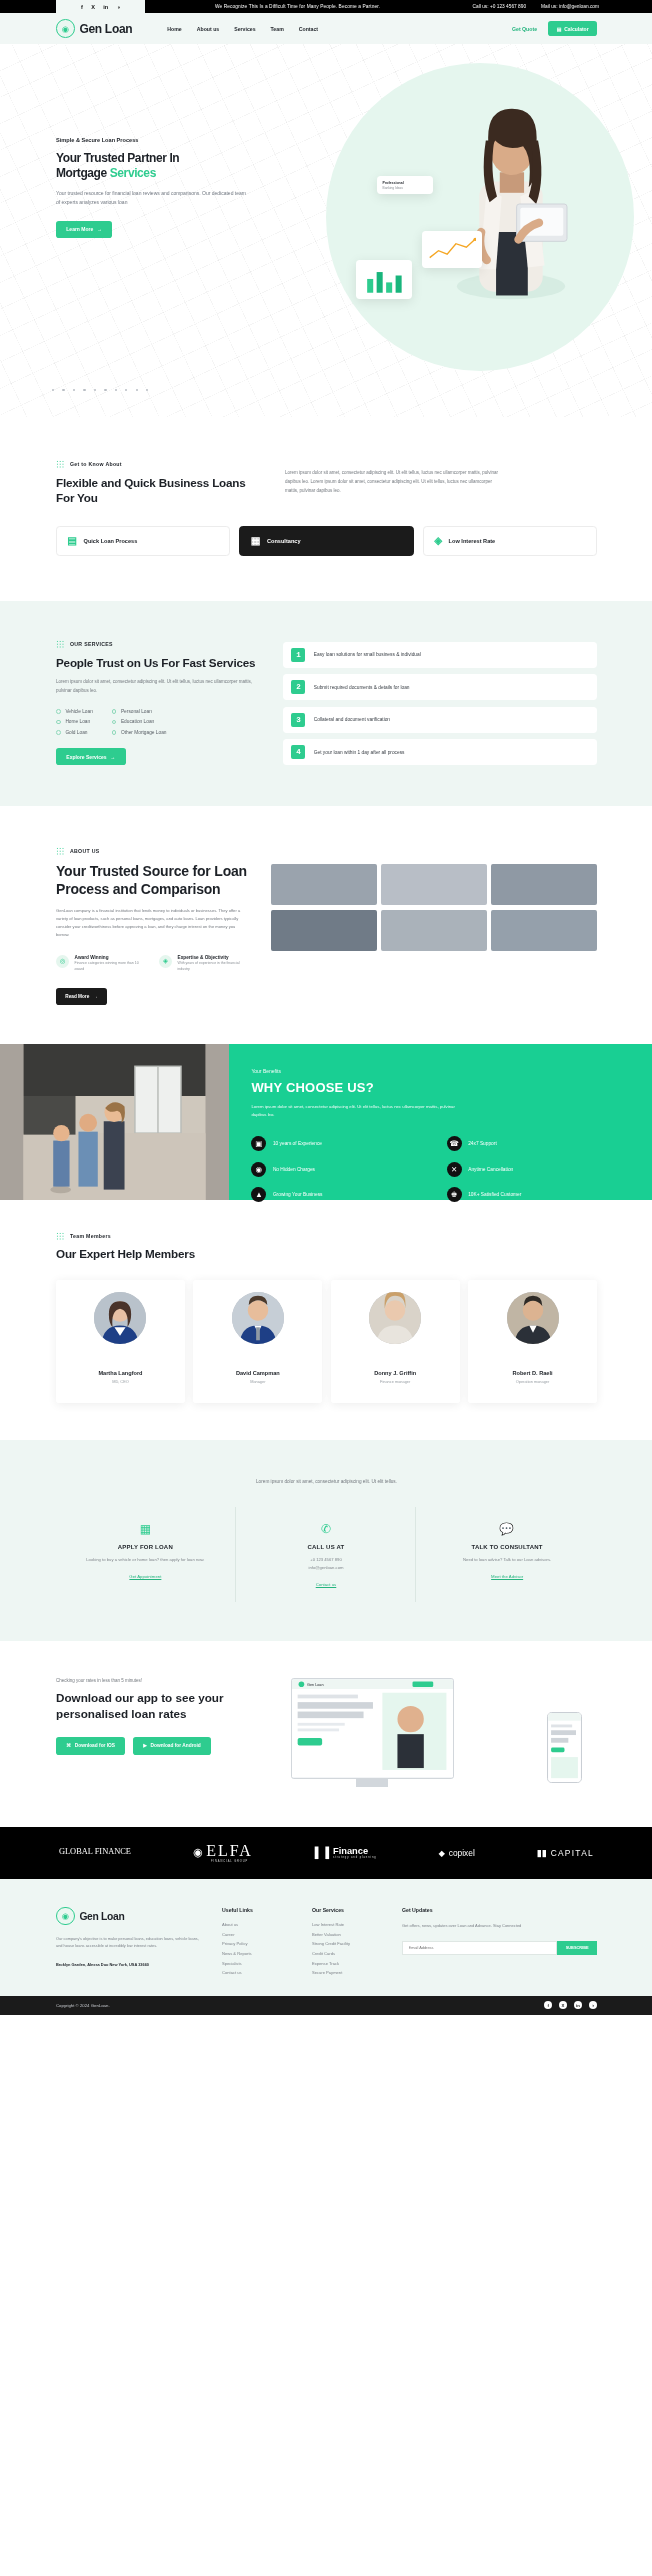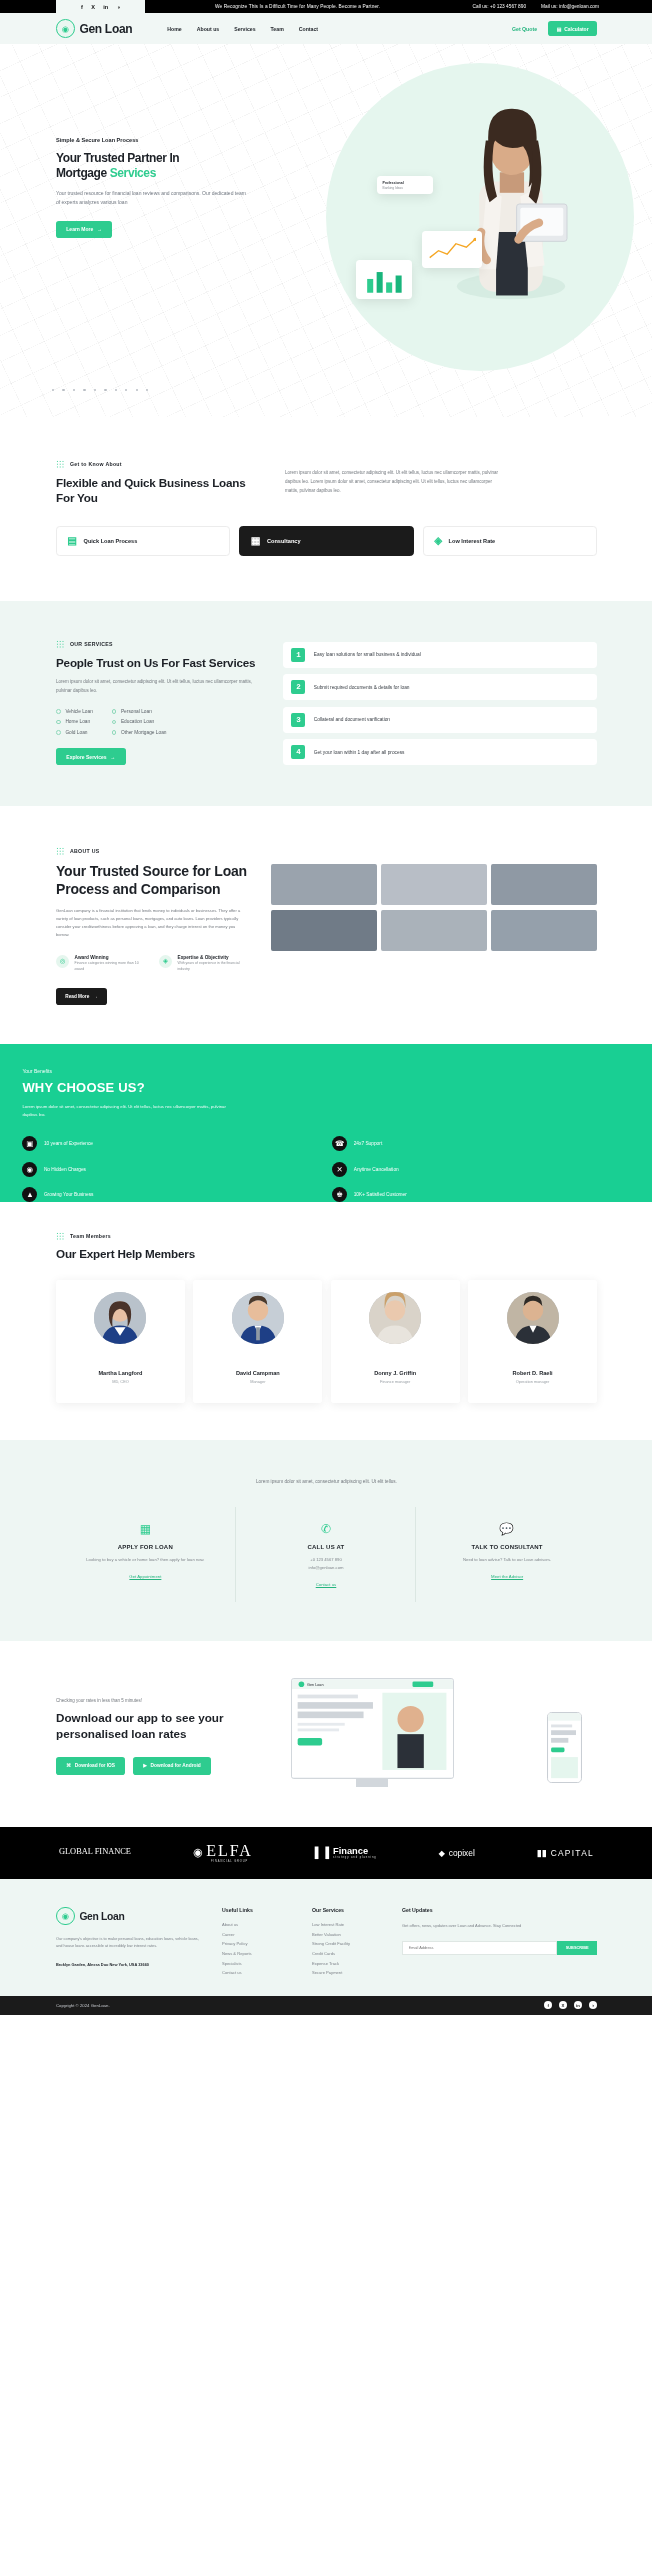--- a/index.html
+++ b/index.html
@@ -145,21 +145,21 @@
   .badge-t { font-size: 4.7px; font-weight: 700; color: #1d2127; }
   .badge-d { font-size: 3.5px; color: #8a8f95; line-height: 1.7; margin-top: 1.9px; }
   .btn-dark {
     display: inline-flex; align-items: center; gap: 3.7px; background: #1b1b1b; color: #fff;
     font-size: 4.7px; font-weight: 700; padding: 5.6px 9.3px; border-radius: 2.8px; border: none; margin-top: 15px;
   }
   .au-right { flex: 1; display: grid; grid-template-columns: repeat(3, 1fr); gap: 4.7px; align-content: start; padding-top: 17px; }
   .ph { border-radius: 1.9px; background: #c9ccd1; }
 
   
-  .why { display: flex; margin-top: 39px; height: 156px; flex-direction: column; }
+  .why { display: flex; margin-top: 39px; height: 156px; }
   .why-img { width: 229px; background: #a8a29b; position: relative; overflow: hidden; }
   .why-panel { flex: 1; background: #19cf93; padding: 24px 24px 0 22.4px; color: #fff; }
   .why-eyebrow { font-size: 5px; opacity: .95; }
   .why-title { font-size: 13px; font-weight: 700; margin-top: 6.5px; letter-spacing: 0.2px; }
   .why-sub { font-size: 4.3px; line-height: 1.95; margin-top: 7.5px; opacity: .95; width: 215px; }
   .why-grid { display: grid; grid-template-columns: 1fr 1fr; gap: 10.3px 13px; margin-top: 17px; }
   .why-item { display: flex; align-items: center; gap: 6.5px; }
   .why-ic { width: 15px; height: 15px; border-radius: 50%; background: #111; display:flex; align-items:center; justify-content:center; font-size: 7.5px; color:#fff; flex:none; }
   .why-lbl { font-size: 4.8px; }
 
@@ -177,21 +177,21 @@
   .help-sub { font-size: 4.7px; color: #74797f; margin-top: 7.5px; }
   .help-grid { display: grid; grid-template-columns: repeat(3, 1fr); gap: 0.9px; margin-top: 22.4px; }
   .hcard { padding: 15px 9.3px 13px; border-right: 0.9px solid #dbe7e2; }
   .hcard:last-child { border-right: none; }
   .hic { font-size: 12px; color: #2ecc8f; }
   .hname { font-size: 6px; font-weight: 700; margin-top: 8.4px; color: #1d2127; letter-spacing: 0.2px; }
   .hdesc { font-size: 4.2px; color: #82878d; line-height: 1.9; margin-top: 5.6px; }
   .hlink { font-size: 4.3px; color: #24b47e; text-decoration: underline; display: inline-block; margin-top: 9.3px; }
 
   
-  .app { display: flex; padding: 37px 56px 32px; gap: 18.7px; align-items: center; }
+  .app { display: flex; padding: 37px 56px 32px; gap: 18.7px; }
   .app-left { width: 201px; }
   .app-eyebrow { font-size: 4.5px; color: #74797f; }
   .app-title { font-size: 11.7px; font-weight: 700; line-height: 1.35; margin-top: 7.5px; color: #1d2127; }
   .app-btns { display: flex; gap: 7.5px; margin-top: 15px; }
   .btn-store {
     background: #2ecc8f; color: #fff; font-size: 4.8px; font-weight: 700;
     padding: 6.5px 10.3px; border-radius: 2.8px; border: none; display: flex; align-items: center; gap: 3.7px;
   }
   .app-right { flex: 1; height: 117px; position: relative; }
   .monitor { position: absolute; left: 15px; top: 0; width: 163px; height: 101px; background: #e9edf0; border: 1.9px solid #d2d7dc; border-radius: 2.8px; overflow: hidden; }

